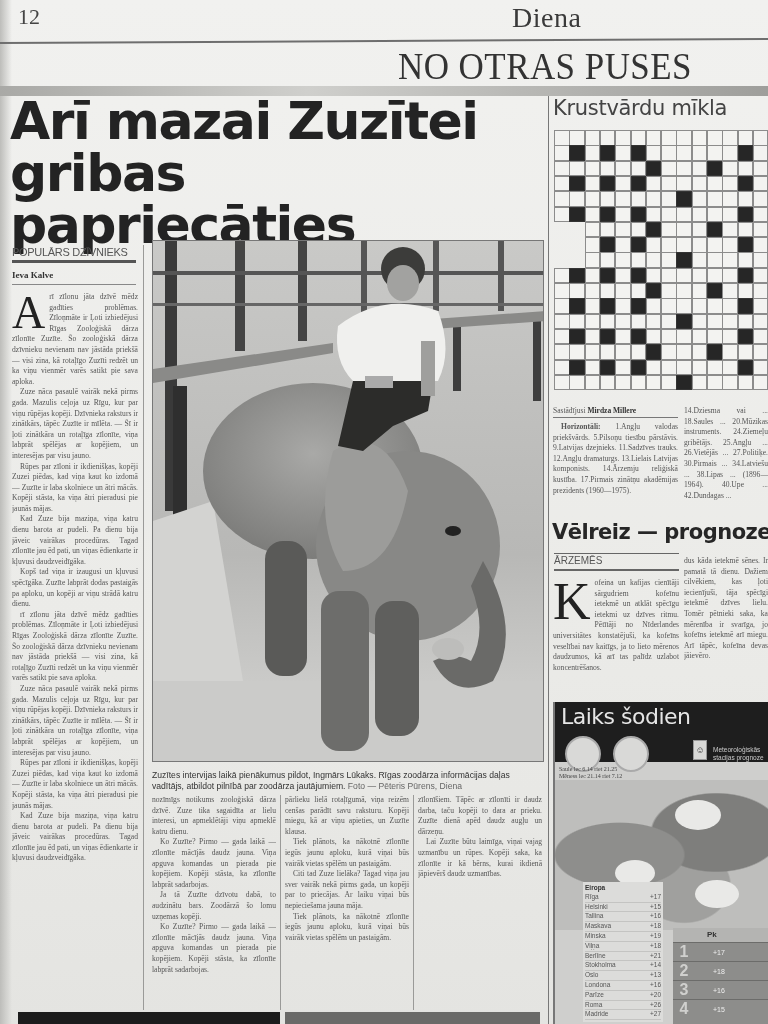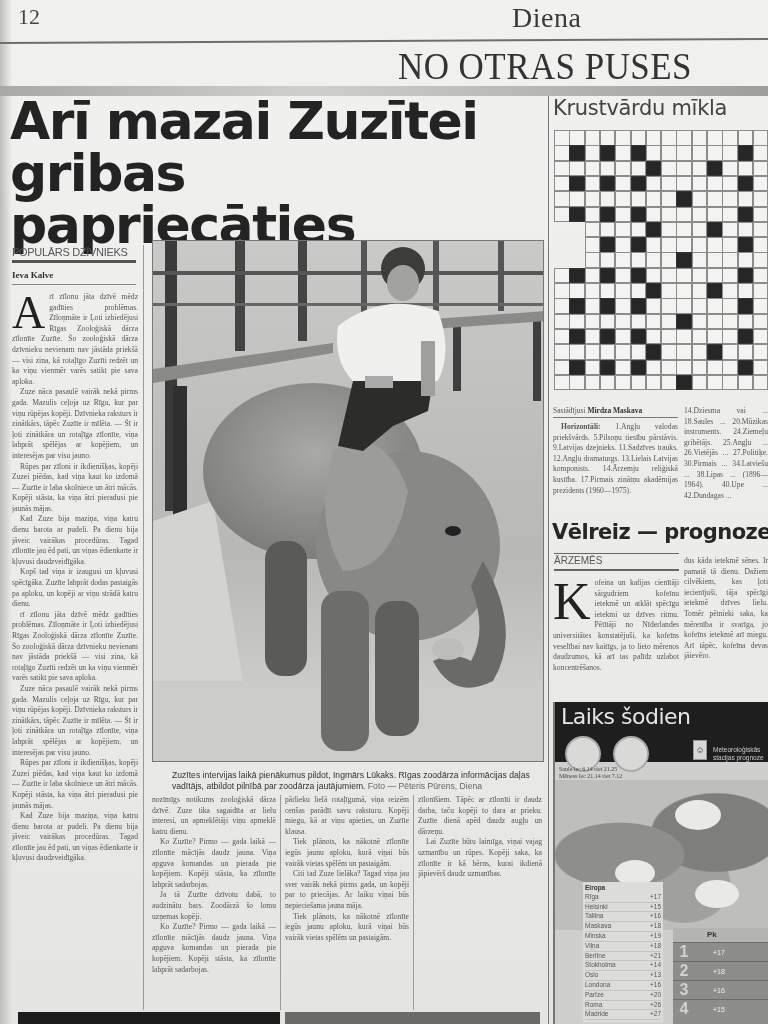--- a/index.html
+++ b/index.html
@@ -23,21 +23,21 @@
             font-size: 11px; color: #555; border-bottom: 3px solid #555; padding-bottom: 2px; letter-spacing: -0.3px; }
   .byline { position: absolute; left: 12px; top: 270px; width: 124px; font-size: 9px; color: #333; font-weight: bold;
             border-bottom: 1px solid #888; padding-bottom: 4px; }
   .col { position: absolute; font-size: 7.6px; line-height: 10.6px; color: #555; text-align: justify; overflow: hidden; }
   .col p { text-indent: 8px; }
   .dropcap { float: left; font-size: 46px; line-height: 38px; margin: 2px 4px 0 0; color: #222; }
   
   .photo { position: absolute; left: 152px; top: 240px; width: 392px; height: 522px; overflow: hidden;
            background: #bdbdbb; border: 1px solid #777; }
   .caption { position: absolute; left: 152px; top: 770px; width: 392px; font-family: "Liberation Sans", sans-serif;
-             font-size: 8.6px; line-height: 11px; color: #333; margin-left: 20px; }
+             font-size: 8.6px; line-height: 11px; color: #333; }
   .caption .credit { color: #666; }
   .vrule { position: absolute; width: 1px; background: #9a9a98; }
   
   .cw-title { position: absolute; left: 553px; top: 96px; font-family: "DejaVu Sans", sans-serif; font-size: 21px; color: #444; letter-spacing: -0.3px; }
   .cw-grid { position: absolute; left: 554px; top: 130px; width: 214px; height: 270px; }
   .cw-cell { position: absolute; width: 15.5px; height: 15.5px; border: 1px solid #8c8c8c; background: #f3f3f1; }
   .cw-cell.b { background: #262626; border-color: #333; }
   .cw-author { position: absolute; left: 553px; top: 406px; width: 125px; font-size: 7.5px; color: #555; border-bottom: 1px solid #777; padding-bottom: 2px; }
   .cw-author b { color: #333; }
   
@@ -419,21 +419,21 @@
       <div class="cw-cell b" style="left: 122.4px; top: 244.8px;"></div>
       <div class="cw-cell" style="left: 137.7px; top: 244.8px;"></div>
       <div class="cw-cell" style="left: 153px; top: 244.8px;"></div>
       <div class="cw-cell" style="left: 168.3px; top: 244.8px;"></div>
       <div class="cw-cell" style="left: 183.6px; top: 244.8px;"></div>
       <div class="cw-cell" style="left: 198.9px; top: 244.8px;"></div>
     </div>
 
   <div class="cw-author">
     <span>Sastādījusi</span>
-    <b>Mirdza Maskava</b>
+    <b>Mirdza Millere</b>
   </div>
   <div class="col" style="left:553px; top:422px; width:125px; height:95px;">
     <p><b>Horizontāli:</b> <span>1.Angļu valodas priekšvārds. 5.Pilsoņu tiesību pārstāvis. 9.Latvijas dzejnieks. 11.Sadzīves trauks. 12.Angļu dramaturgs. 13.Lielais Latvijas komponists. 14.Ārzemju reliģiskā kustība. 17.Pirmais zinātņu akadēmijas prezidents (1960—1975).</span></p>
   </div>
   <div class="col" style="left:684px; top:406px; width:84px; height:112px;">
     <p style="text-indent:0">14.Dziesma vai ... 18.Saules ... 20.Mūzikas instruments. 24.Ziemeļu gribētājs. 25.Angļu ... 26.Vietējās ... 27.Politiķe. 30.Pirmais ... 34.Latviešu ... 38.Lipas ... (1896—1964). 40.Upe ... 42.Dundagas ...</p>
   </div>
 
   <div class="h2">Vēlreiz — prognoze</div>
   <div class="kicker2">ĀRZEMĒS</div>

